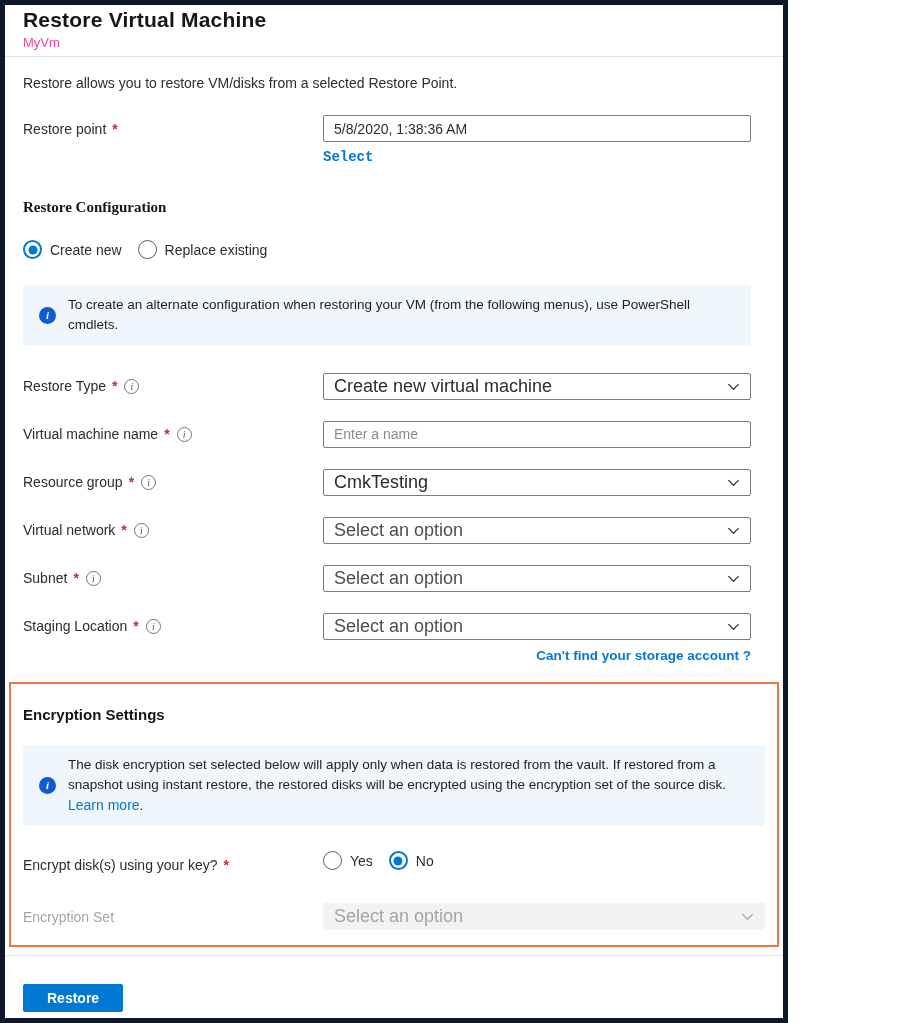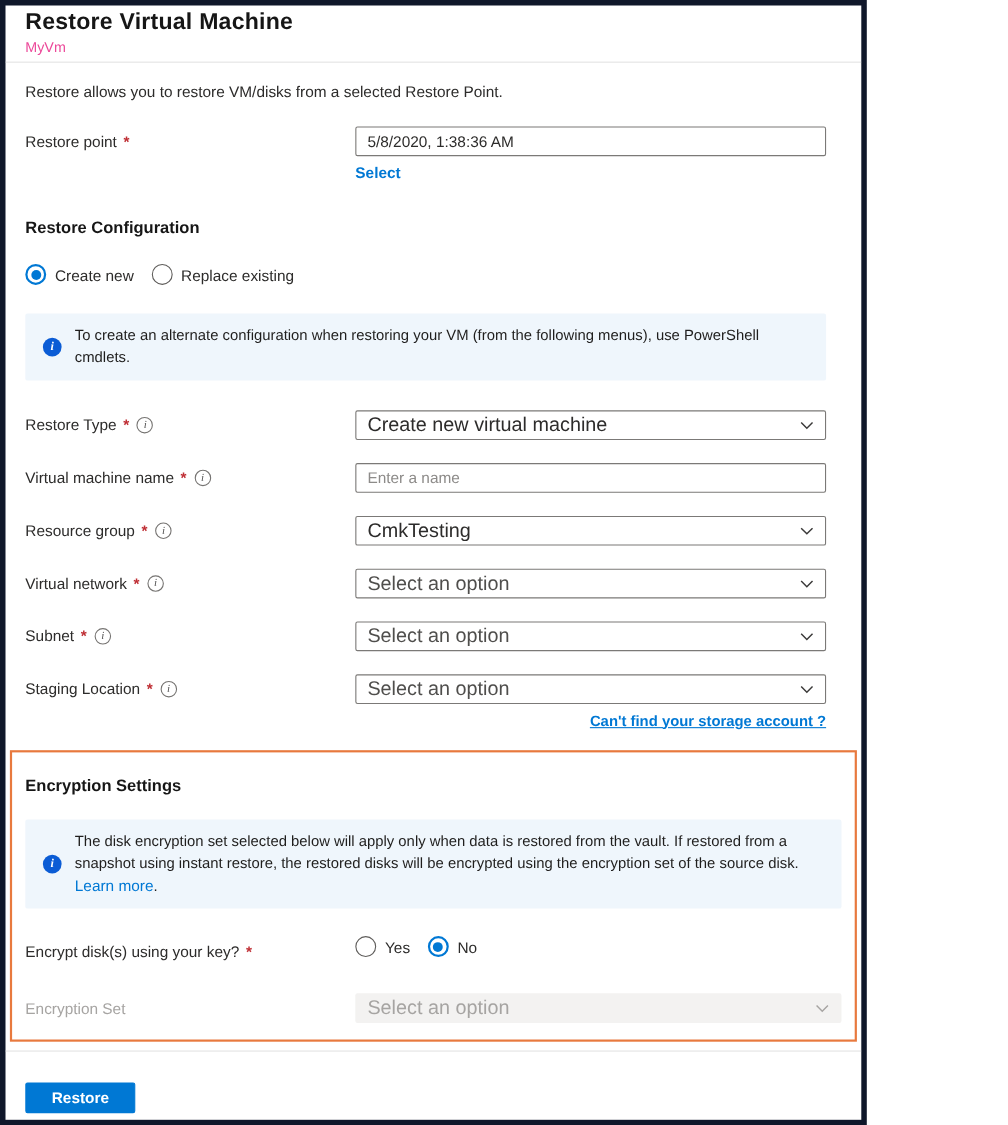--- a/index.html
+++ b/index.html
@@ -50,24 +50,24 @@
     padding:0 9px 0 10px; display:flex; align-items:center; justify-content:space-between;
     background:#fff; cursor:pointer;
   }
   .dropdown .val { font-size:18px; color:#2d2c2b; }
   .dropdown .val.placeholder { color:#4f4e4c; }
   .dropdown svg { flex:none; }
   .dropdown.disabled { background:#f3f2f1; border-color:#f3f2f1; cursor:default; }
   .dropdown.disabled .val { color:#a6a4a2; }
 
   .link { color:#0078d4; text-decoration:none; font-size:14px; cursor:pointer; }
-  .select-link { display:inline-block; margin-top:7px; font-weight:700; }
+  .select-link { display:inline-block; margin-top:7px; font-weight:700;font-family:Liberation Mono, monospace; }
 
   .section-h { font-size:15px; font-weight:700; color:#161616; }
-  .rc-head { margin-top:34px; }
+  .rc-head { margin-top:34px;font-family:Liberation Serif, serif; }
 
   .radio-group { display:flex; align-items:center; gap:16px; margin-top:24px; }
   .radio { display:inline-flex; align-items:center; gap:8px; cursor:pointer; }
   .radio .rb {
     width:19px; height:19px; border-radius:50%; border:1px solid #5f5d5b;
     flex:none; position:relative; background:#fff;
   }
   .radio .rb.selected { border:2px solid #0078d4; }
   .radio .rb.selected::after {
     content:""; position:absolute; left:50%; top:50%; transform:translate(-50%,-50%);
@@ -85,21 +85,21 @@
     font-size:11px; font-weight:700; flex:none;
     font-family:"Liberation Serif", serif; font-style:italic;
   }
   .banner .btxt { font-size:13.5px; color:#1f1e1d; line-height:1.5; }
   .banner.one-line { min-height:52px; }
 
   .fields-block { margin-top:27px; }
   .fields-block .form-row:first-child { margin-top:0; }
 
   .storage-link-row { text-align:right; margin-top:7px; }
-  .storage-link-row .link { font-weight:700; text-decoration:underline; font-size:13.5px; }
+  .storage-link-row .link { font-weight:700; font-size:13.5px; }
 
   
   .enc-box {
     margin:19px 4px 0 4px;
     border:2px solid #e8793e;
     padding:12px 12px 15px 12px;
   }
   .enc-box .section-h { margin-top:10px; }
   .enc-box .banner { margin-top:22px; }
   .enc-box .form-row { margin-top:25px; }

